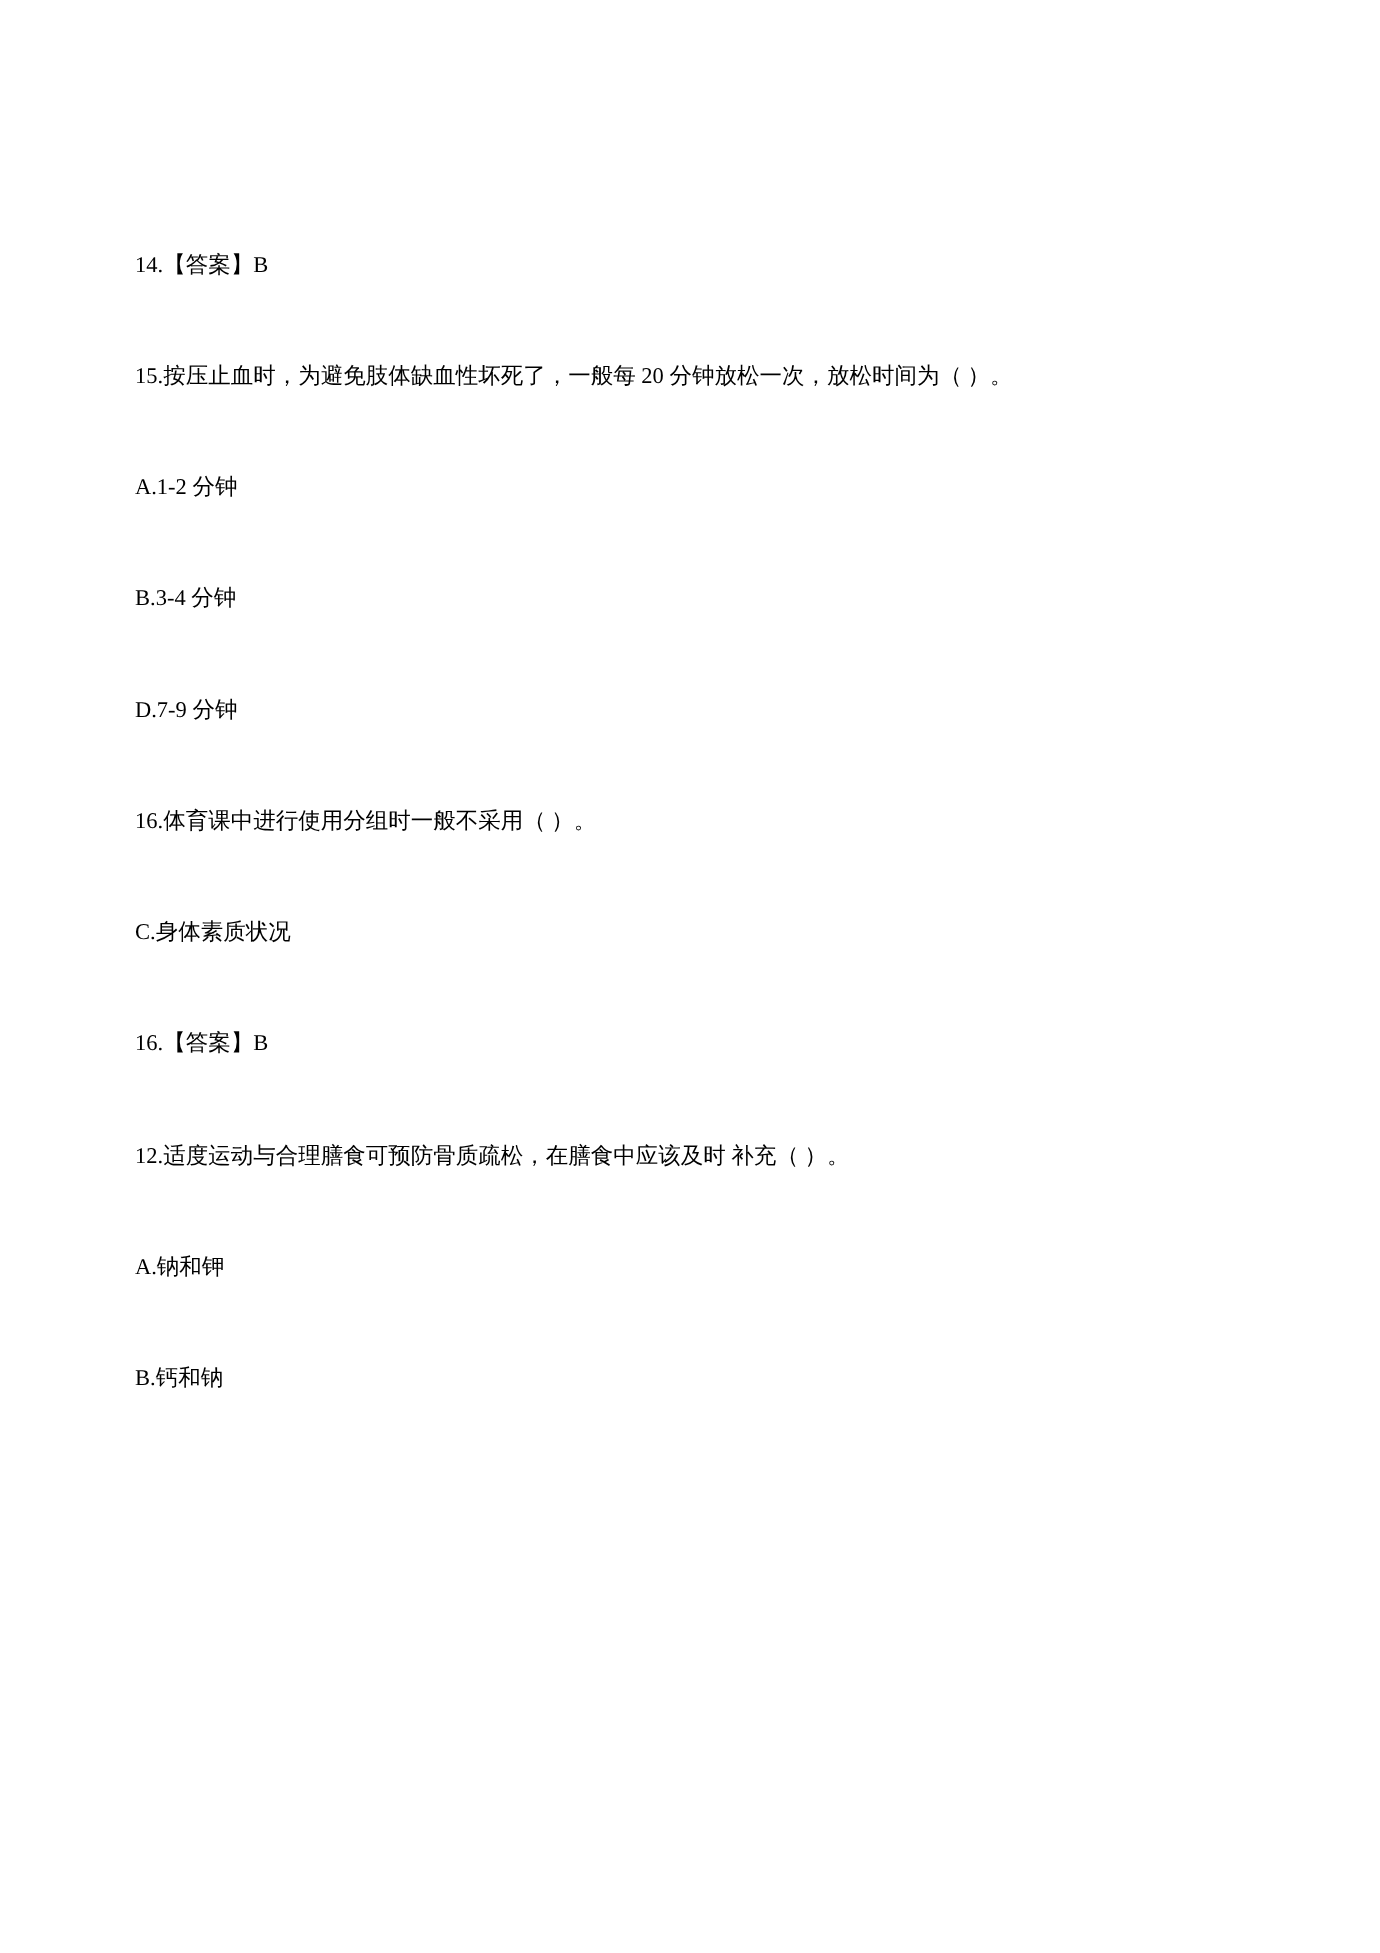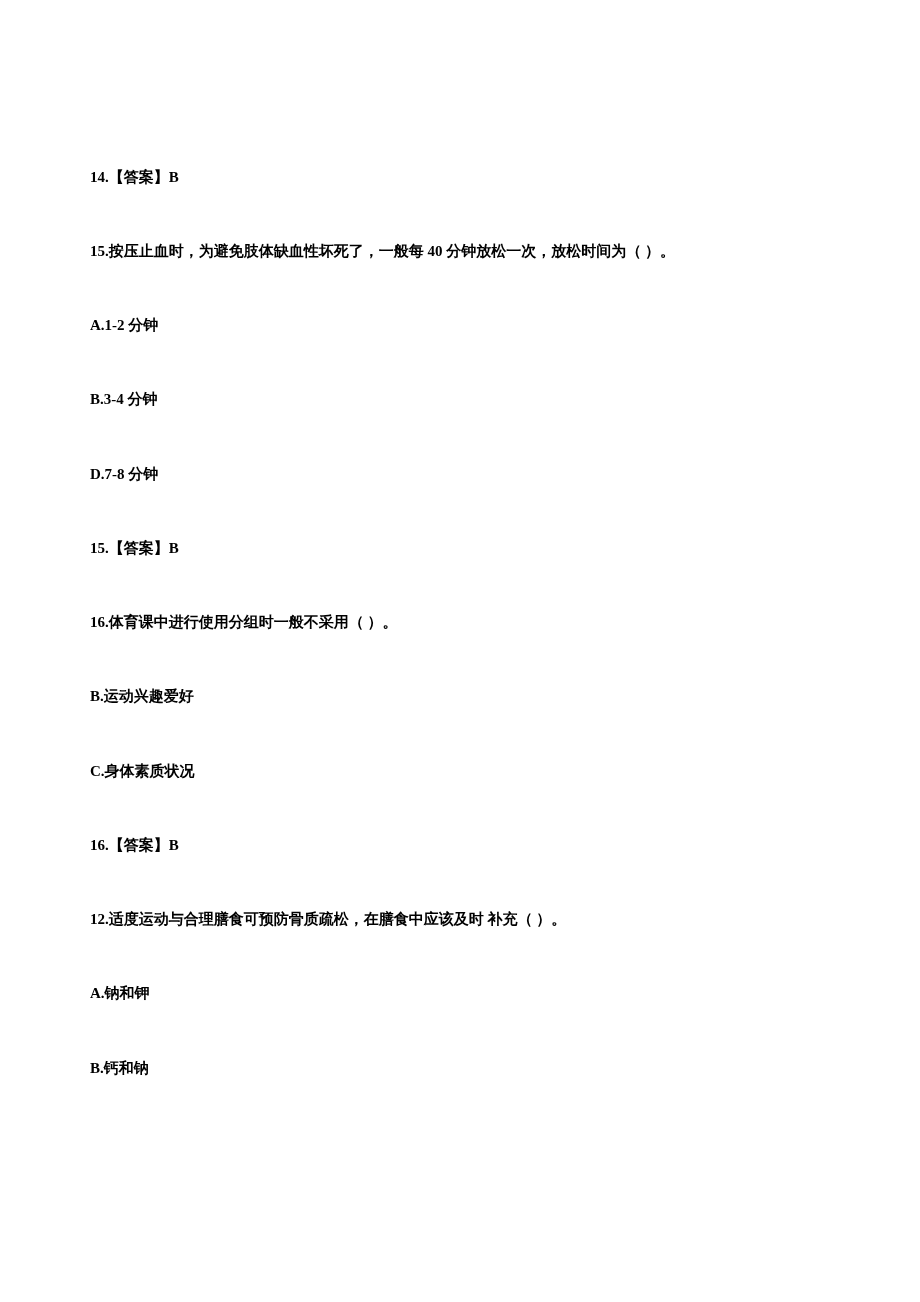--- a/index.html
+++ b/index.html
@@ -15,35 +15,32 @@
       font-size: 15px;
       line-height: 1.65;
       color: #000000;
       padding: 115px 90px 0 90px;
     }
     .content {
       white-space: pre-wrap;
     }
     .line {
       display: block;
-      font-weight: bold;
     }
   </style>
 </head>
 <body>
 
 <div class="content">
   <span class="line">14.【答案】B</span>
-  <span class="line">15.按压止血时，为避免肢体缺血性坏死了，一般每 40 分钟放松一次，放松时间为（ ）。</span>
+  <span class="line">15.按压止血时，为避免肢体缺血性坏死了，一般每 20 分钟放松一次，放松时间为（ ）。</span>
   <span class="line">A.1-2 分钟</span>
   <span class="line">B.3-4 分钟</span>
-  <span class="line">D.7-8 分钟</span>
-  <span class="line">15.【答案】B</span>
+  <span class="line">D.7-9 分钟</span>
   <span class="line">16.体育课中进行使用分组时一般不采用（ ）。</span>
-  <span class="line">B.运动兴趣爱好</span>
   <span class="line">C.身体素质状况</span>
   <span class="line">16.【答案】B</span>
   <span class="line">12.适度运动与合理膳食可预防骨质疏松，在膳食中应该及时 补充（ ）。</span>
   <span class="line">A.钠和钾</span>
   <span class="line">B.钙和钠</span>
   
   
   
   
   

